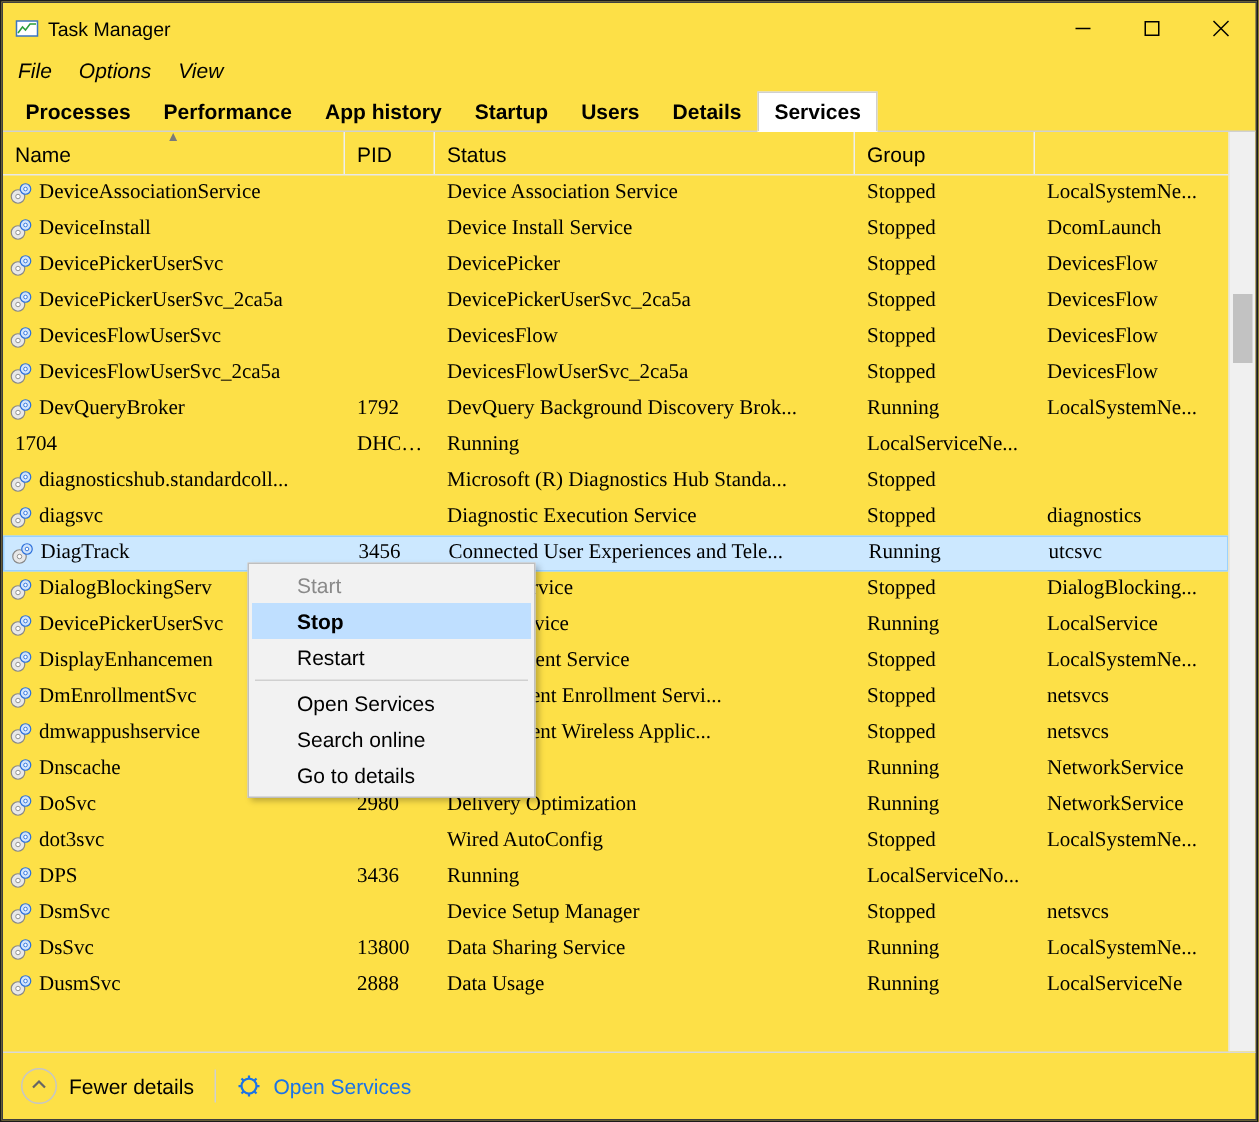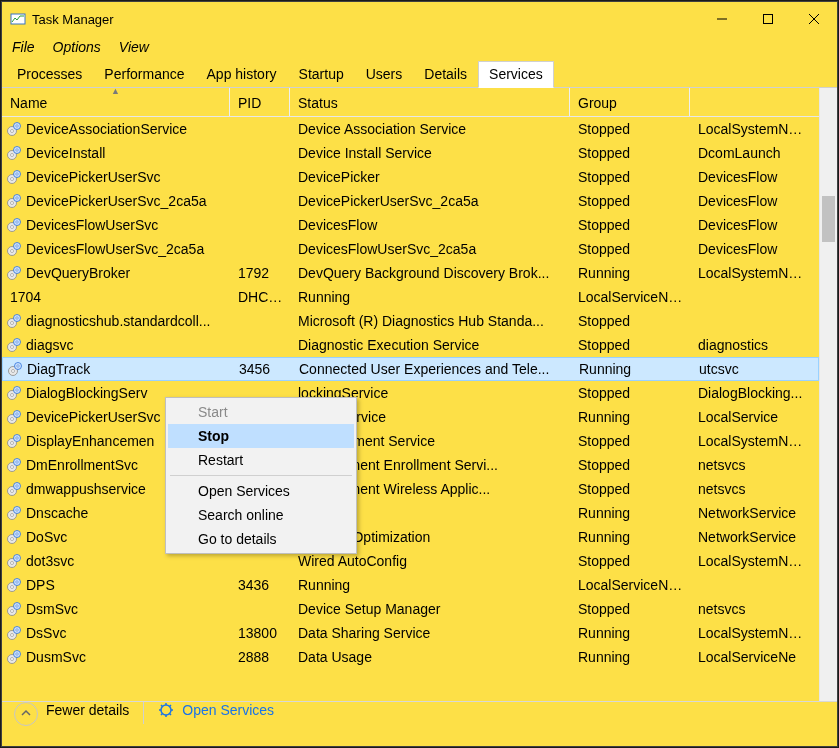--- a/index.html
+++ b/index.html
@@ -24,45 +24,45 @@
   }
   .titlebar {
     height:34px; display:flex; align-items:center; padding-left:8px; gap:6px;
   }
   .titlebar .title { font-size:13px; }
   .winbtns { margin-left:auto; display:flex; }
   .winbtn { width:46px; height:28px; display:flex; align-items:center; justify-content:center; font-size:12px;}
   .winbtn svg { stroke:#000; stroke-width:1; fill:none; }
   .menubar { height:22px; display:flex; align-items:center; gap:18px; padding:0 10px; font-size:14px;font-style:italic; }
   .tabs { display:flex; border-bottom:1px solid #d0d0d0; padding-left:4px; padding-top:2px;}
-  .tab { padding:4px 10px 5px 10px; font-size:14px; border:1px solid transparent; border-bottom:none; position:relative; top:1px;}
+  .tab { padding:4px 10px 5px 10px; font-size:14px; border:1px solid transparent; border-bottom:none; position:relative; top:1px;font-weight:bold;}
   .tab.active { background:var(--tabActiveBg); border:1px solid #d0d0d0; border-bottom:1px solid #fff;}
   .content { flex:1; display:flex; overflow:hidden; position:relative;}
   .table-wrap { flex:1; overflow:hidden; position:relative; }
   .cols { display:grid; grid-template-columns: 228px 60px 280px 120px 122px; height:28px; border-bottom:1px solid #e8e8e8;}
   .colh { padding:5px 6px 4px 8px; font-size:14px; display:flex; align-items:center; position:relative; border-right:1px solid #eee;}
   .colh .sort { position:absolute; left:50%; top:-2px; transform:translateX(-50%); font-size:9px; color:#7a7a7a;}
   .rows { overflow:hidden; }
-  .row { display:grid; grid-template-columns: 228px 60px 280px 120px 122px; height:24px; align-items:center;}
+  .row { display:grid; grid-template-columns: 228px 60px 280px 120px 122px; height:24px; align-items:center;font-family:Liberation Serif, serif;}
   .row > div { padding:0 6px 0 8px; white-space:nowrap; overflow:hidden; text-overflow:ellipsis; font-size:14px;}
   .row .namecell { display:flex; align-items:center; gap:4px; padding-left:4px;}
   .row.selected { background:var(--sel); border:1px solid var(--selborder); box-sizing:border-box; }
   .row.selected > div { padding-top:0; }
   .svcicon { width:16px; height:16px; flex:0 0 16px; }
   .scrollbar { width:17px; background:#f0f0f0; border-left:1px solid #e6e6e6; position:relative;}
   .scrollthumb { position:absolute; left:2px; right:2px; top:108px; height:46px; background:#c2c2c2; border-radius:0;}
-  .footer { height:44px; border-top:1px solid #d8d8d8; display:flex; gap:8px; padding:0 12px; font-size:14px;}
+  .footer { height:44px; border-top:1px solid #d8d8d8; display:flex; align-items:center; gap:8px; padding:0 12px; font-size:14px;}
   .footer .divider { width:1px; height:22px; background:#d0d0d0; margin:0 6px;}
   .footer a { color:var(--link); text-decoration:none; }
   .chev { width:22px; height:22px; border:1px solid #c6c6c6; border-radius:50%; display:flex; align-items:center; justify-content:center; }
   .chev svg { stroke:#666; fill:none; stroke-width:1.5;}
   .footicon { width:16px; height:16px;}
   
   .ctxmenu {
-    position:absolute; left:163px; top:395px; width:186px; background:var(--menubg);
+    position:absolute; left:163px; top:373px; width:186px; background:var(--menubg);
     border:1px solid #bfbfbf; box-shadow:2px 2px 4px rgba(0,0,0,0.25);
     padding:2px; font-size:14px;
   }
   .ctxmenu .mi { padding:4px 8px 4px 30px; }
   .ctxmenu .mi.disabled { color:#8a8a8a; }
   .ctxmenu .mi.hot { background:#bfdfff;font-weight:bold; }
   .ctxmenu .sep { height:1px; background:#d0d0d0; margin:3px 2px; }
   
   .appicon { width:16px; height:16px; }
 </style>

